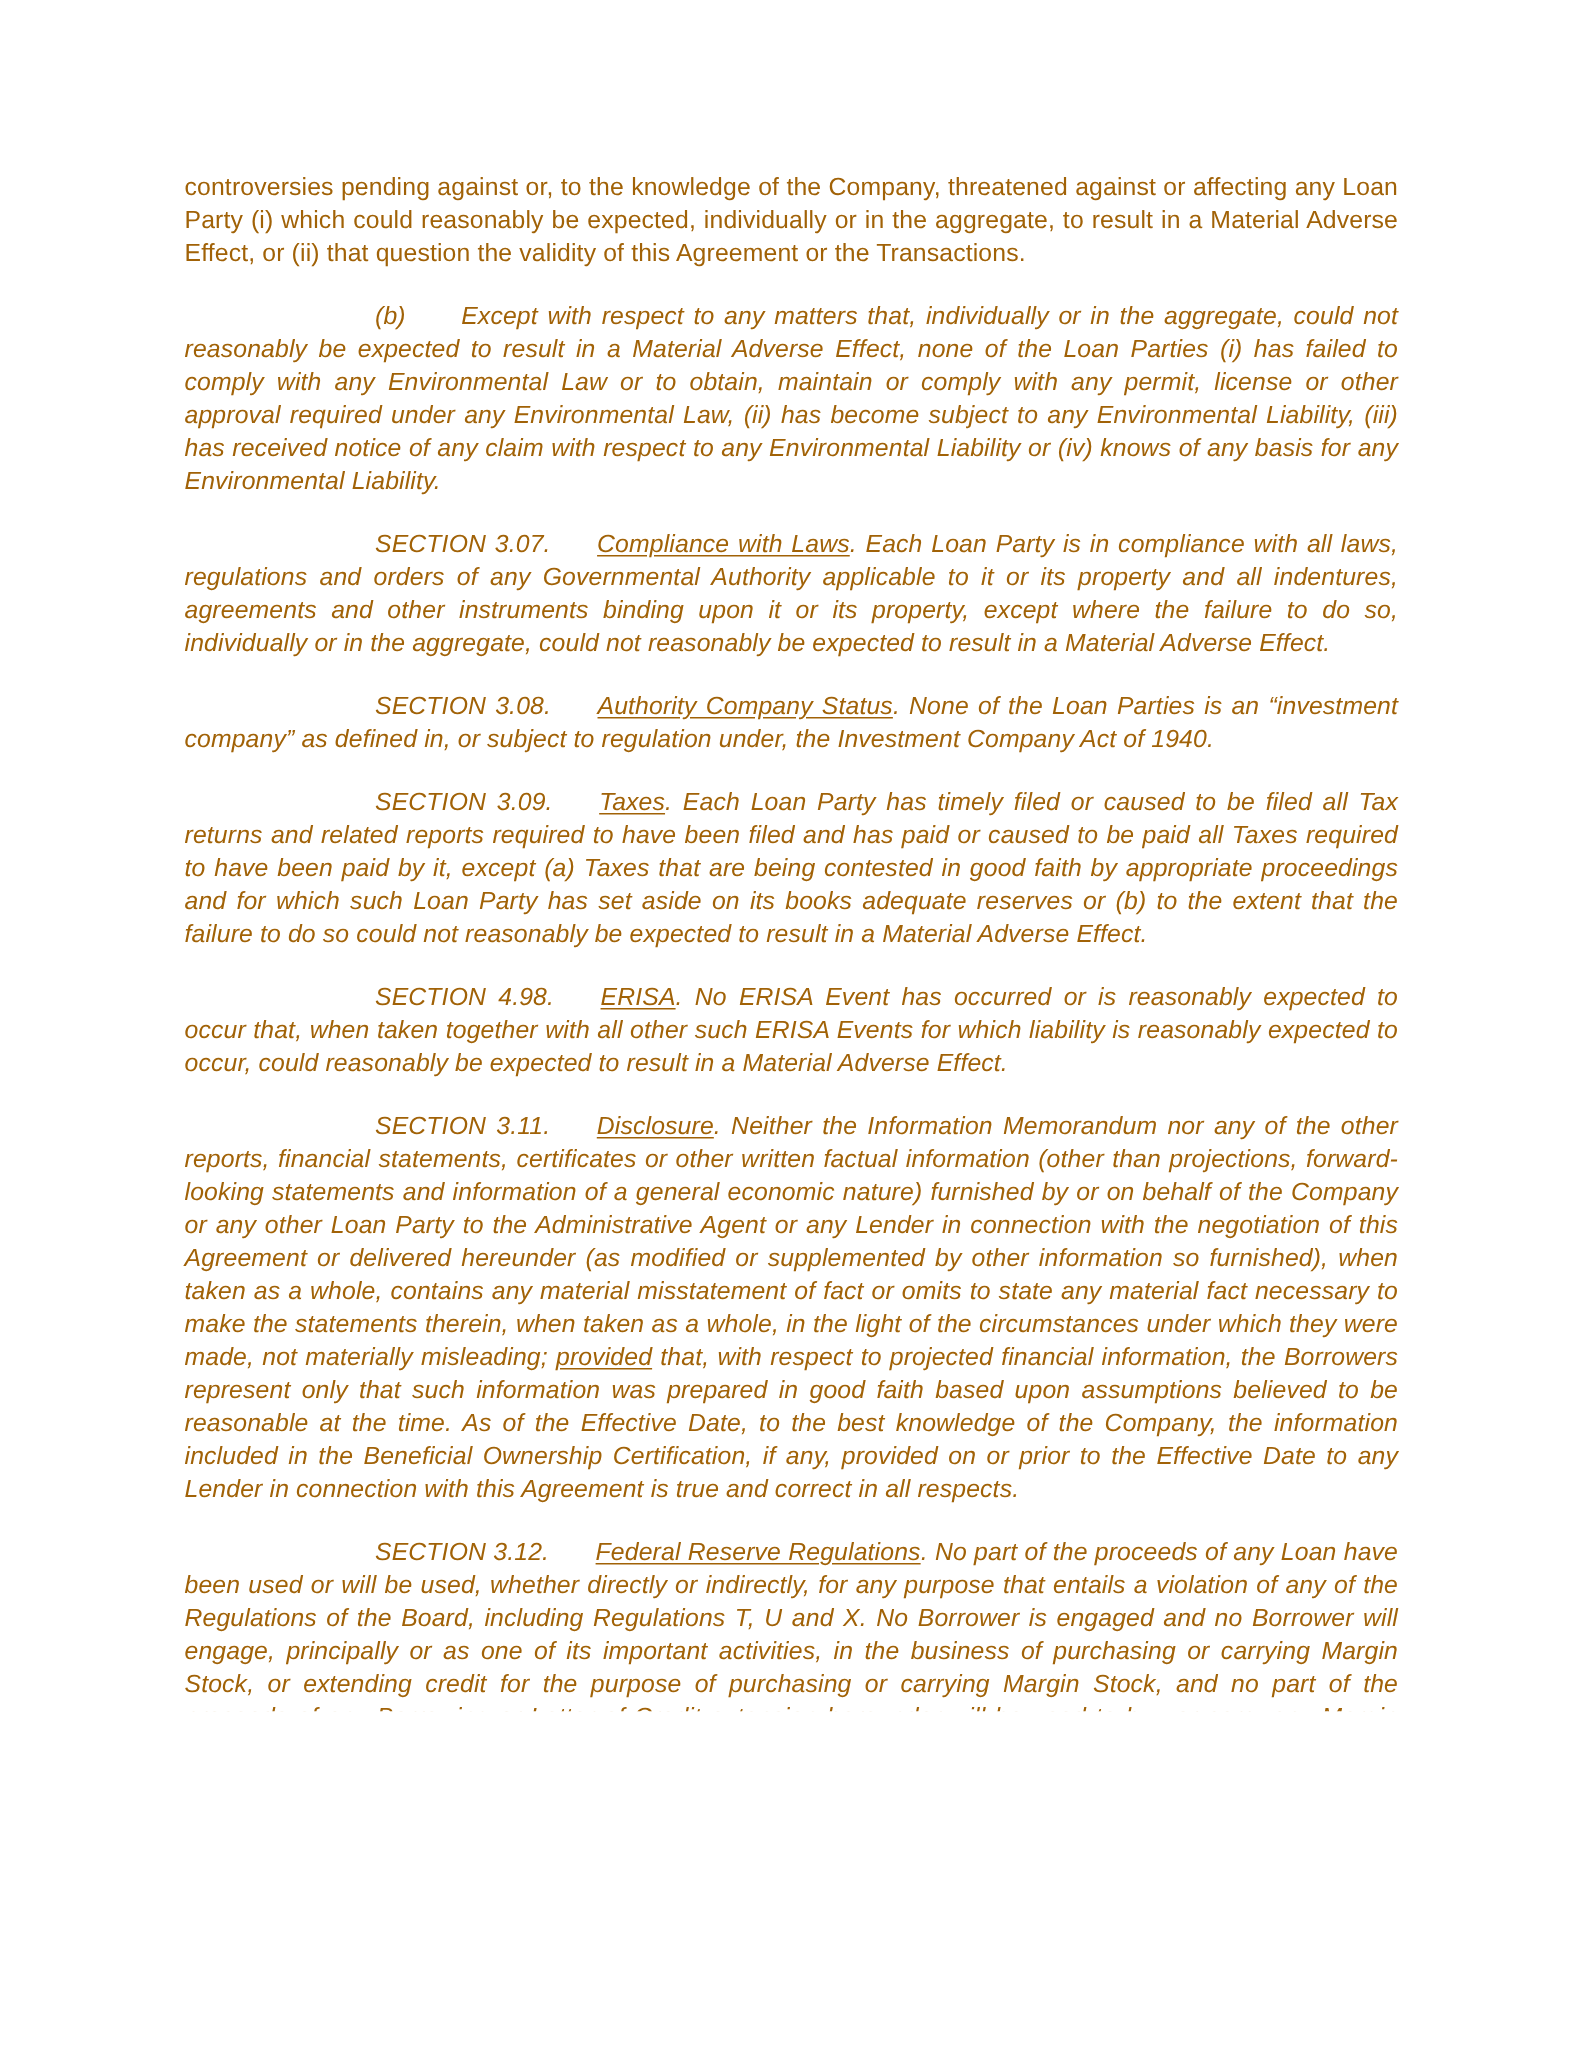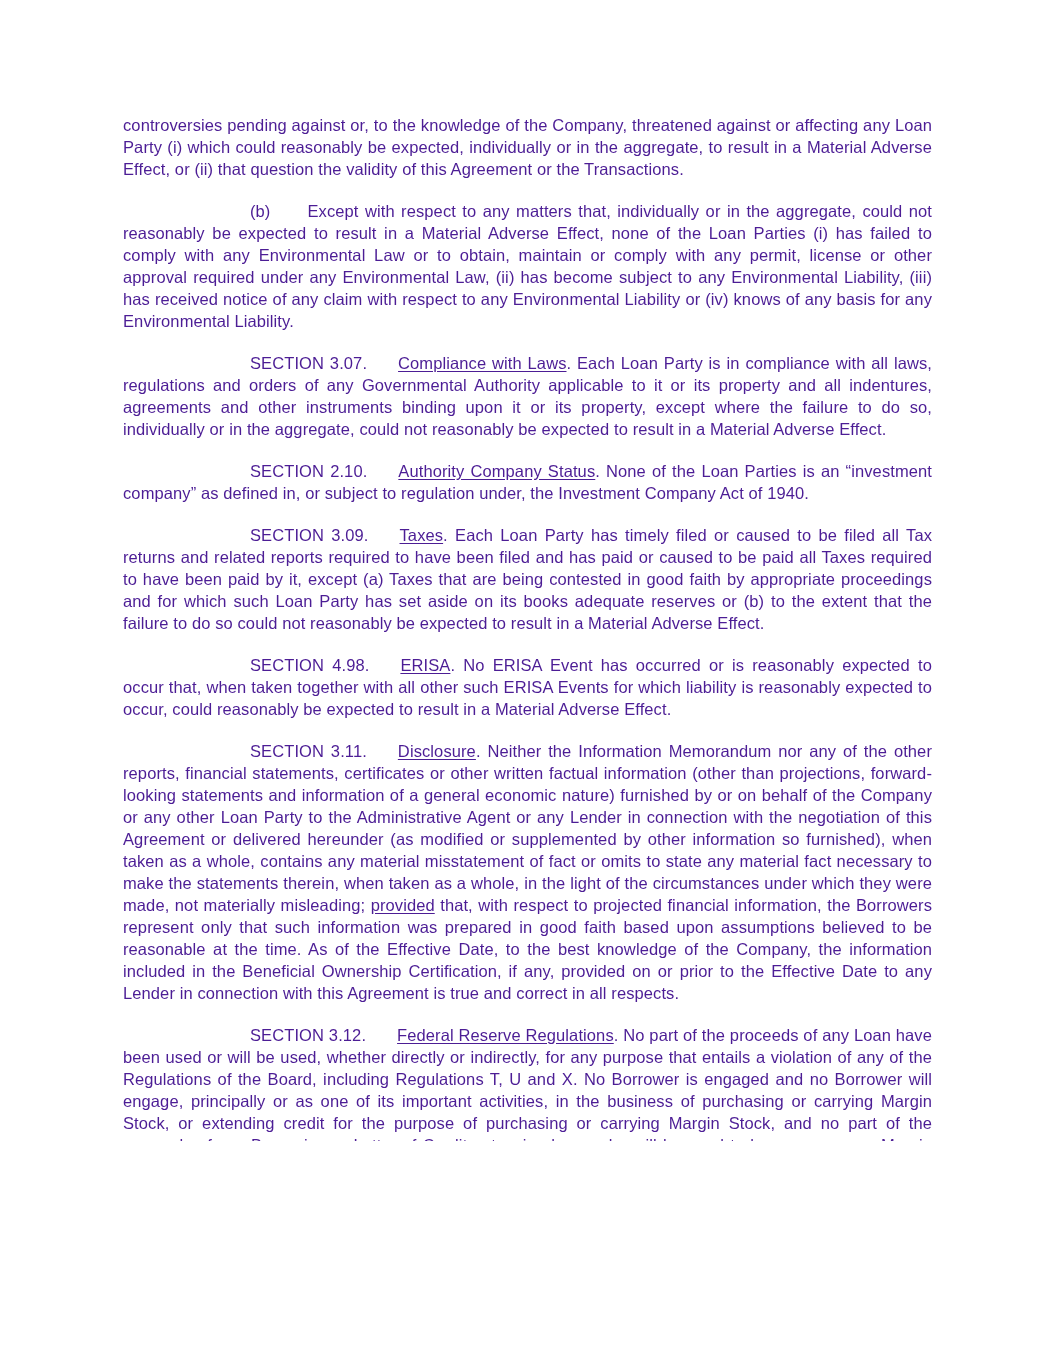--- a/index.html
+++ b/index.html
@@ -5,39 +5,40 @@
   html, body {
     margin: 0;
     padding: 0;
     background: #ffffff;
   }
   .page {
     position: relative;
     width: 1055px;
     height: 1141px;
     background: #ffffff;
-    color: #4c1d95;
+    color: #a16207;
     font-family: "Liberation Sans", sans-serif;
     overflow: hidden;
   }
   .text-block {
     position: absolute;
     left: 123px;
     top: 114px;
     width: 809px;
   }
   .para {
     margin: 0 0 20px 0;
     font-size: 16.5px;
     line-height: 22px;
     text-align: justify;
     letter-spacing: 0.1px;
   }
   .para.first-indent {
     text-indent: 127px;
+    font-style: italic;
   }
   .tab {
     display: inline-block;
     height: 1px;
   }
   .tab-sec { width: 31px; }
   .tab-sub { width: 37px; }
   .u {
     text-decoration: underline;
     text-underline-offset: 2px;
@@ -57,21 +58,21 @@
 
 <div class="page">
   <div class="text-block">
 
     <p class="para">controversies pending against or, to the knowledge of the Company, threatened against or affecting any Loan Party (i) which could reasonably be expected, individually or in the aggregate, to result in a Material Adverse Effect, or (ii) that question the validity of this Agreement or the Transactions.</p>
 
     <p class="para first-indent"><span>(b)</span><span class="tab tab-sub"></span><span>Except with respect to any matters that, individually or in the aggregate, could not reasonably be expected to result in a Material Adverse Effect, none of the Loan Parties (i) has failed to comply with any Environmental Law or to obtain, maintain or comply with any permit, license or other approval required under any Environmental Law, (ii) has become subject to any Environmental Liability, (iii) has received notice of any claim with respect to any Environmental Liability or (iv) knows of any basis for any Environmental Liability.</span></p>
 
     <p class="para first-indent"><span>SECTION 3.07.</span><span class="tab tab-sec"></span><span class="u">Compliance with Laws</span><span>.  Each Loan Party is in compliance with all laws, regulations and orders of any Governmental Authority applicable to it or its property and all indentures, agreements and other instruments binding upon it or its property, except where the failure to do so, individually or in the aggregate, could not reasonably be expected to result in a Material Adverse Effect.</span></p>
 
-    <p class="para first-indent"><span>SECTION 2.10.</span><span class="tab tab-sec"></span><span class="u">Authority Company Status</span><span>.  None of the Loan Parties is an “investment company” as defined in, or subject to regulation under, the Investment Company Act of 1940.</span></p>
+    <p class="para first-indent"><span>SECTION 3.08.</span><span class="tab tab-sec"></span><span class="u">Authority Company Status</span><span>.  None of the Loan Parties is an “investment company” as defined in, or subject to regulation under, the Investment Company Act of 1940.</span></p>
 
     <p class="para first-indent"><span>SECTION 3.09.</span><span class="tab tab-sec"></span><span class="u">Taxes</span><span>.  Each Loan Party has timely filed or caused to be filed all Tax returns and related reports required to have been filed and has paid or caused to be paid all Taxes required to have been paid by it, except (a) Taxes that are being contested in good faith by appropriate proceedings and for which such Loan Party has set aside on its books adequate reserves or (b) to the extent that the failure to do so could not reasonably be expected to result in a Material Adverse Effect.</span></p>
 
     <p class="para first-indent"><span>SECTION 4.98.</span><span class="tab tab-sec"></span><span class="u">ERISA</span><span>.  No ERISA Event has occurred or is reasonably expected to occur that, when taken together with all other such ERISA Events for which liability is reasonably expected to occur, could reasonably be expected to result in a Material Adverse Effect.</span></p>
 
     <p class="para first-indent"><span>SECTION 3.11.</span><span class="tab tab-sec"></span><span class="u">Disclosure</span><span>.  Neither the Information Memorandum nor any of the other reports, financial statements, certificates or other written factual information (other than projections, forward-looking statements and information of a general economic nature) furnished by or on behalf of the Company or any other Loan Party to the Administrative Agent or any Lender in connection with the negotiation of this Agreement or delivered hereunder (as modified or supplemented by other information so furnished), when taken as a whole, contains any material misstatement of fact or omits to state any material fact necessary to make the statements therein, when taken as a whole, in the light of the circumstances under which they were made, not materially misleading; </span><span class="u">provided</span><span> that, with respect to projected financial information, the Borrowers represent only that such information was prepared in good faith based upon assumptions believed to be reasonable at the time.  As of the Effective Date, to the best knowledge of the Company, the information included in the Beneficial Ownership Certification, if any, provided on or prior to the Effective Date to any Lender in connection with this Agreement is true and correct in all respects.</span></p>
 
     <p class="para first-indent"><span>SECTION 3.12.</span><span class="tab tab-sec"></span><span class="u">Federal Reserve Regulations</span><span>.  No part of the proceeds of any Loan have been used or will be used, whether directly or indirectly, for any purpose that entails a violation of any of the Regulations of the Board, including Regulations T, U and X.  No Borrower is engaged and no Borrower will engage, principally or as one of its important activities, in the business of purchasing or carrying Margin Stock, or extending credit for the purpose of purchasing or carrying Margin Stock, and no part of the proceeds of any Borrowing or Letter of Credit extension hereunder will be used to buy or carry any Margin Stock.  Following the application of the proceeds of each Borrowing or drawing under each</span></p>
 
   </div>

